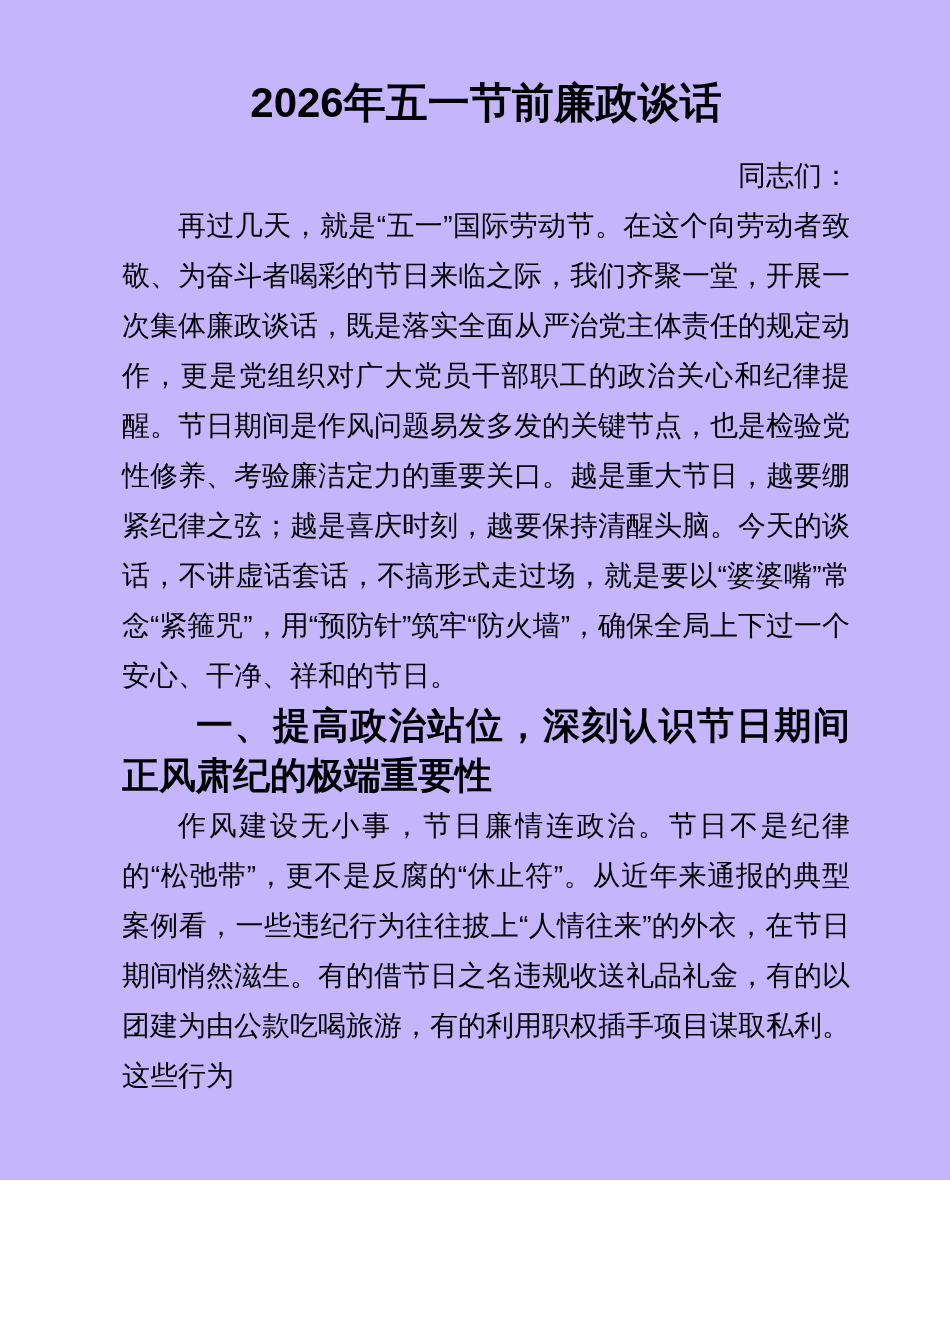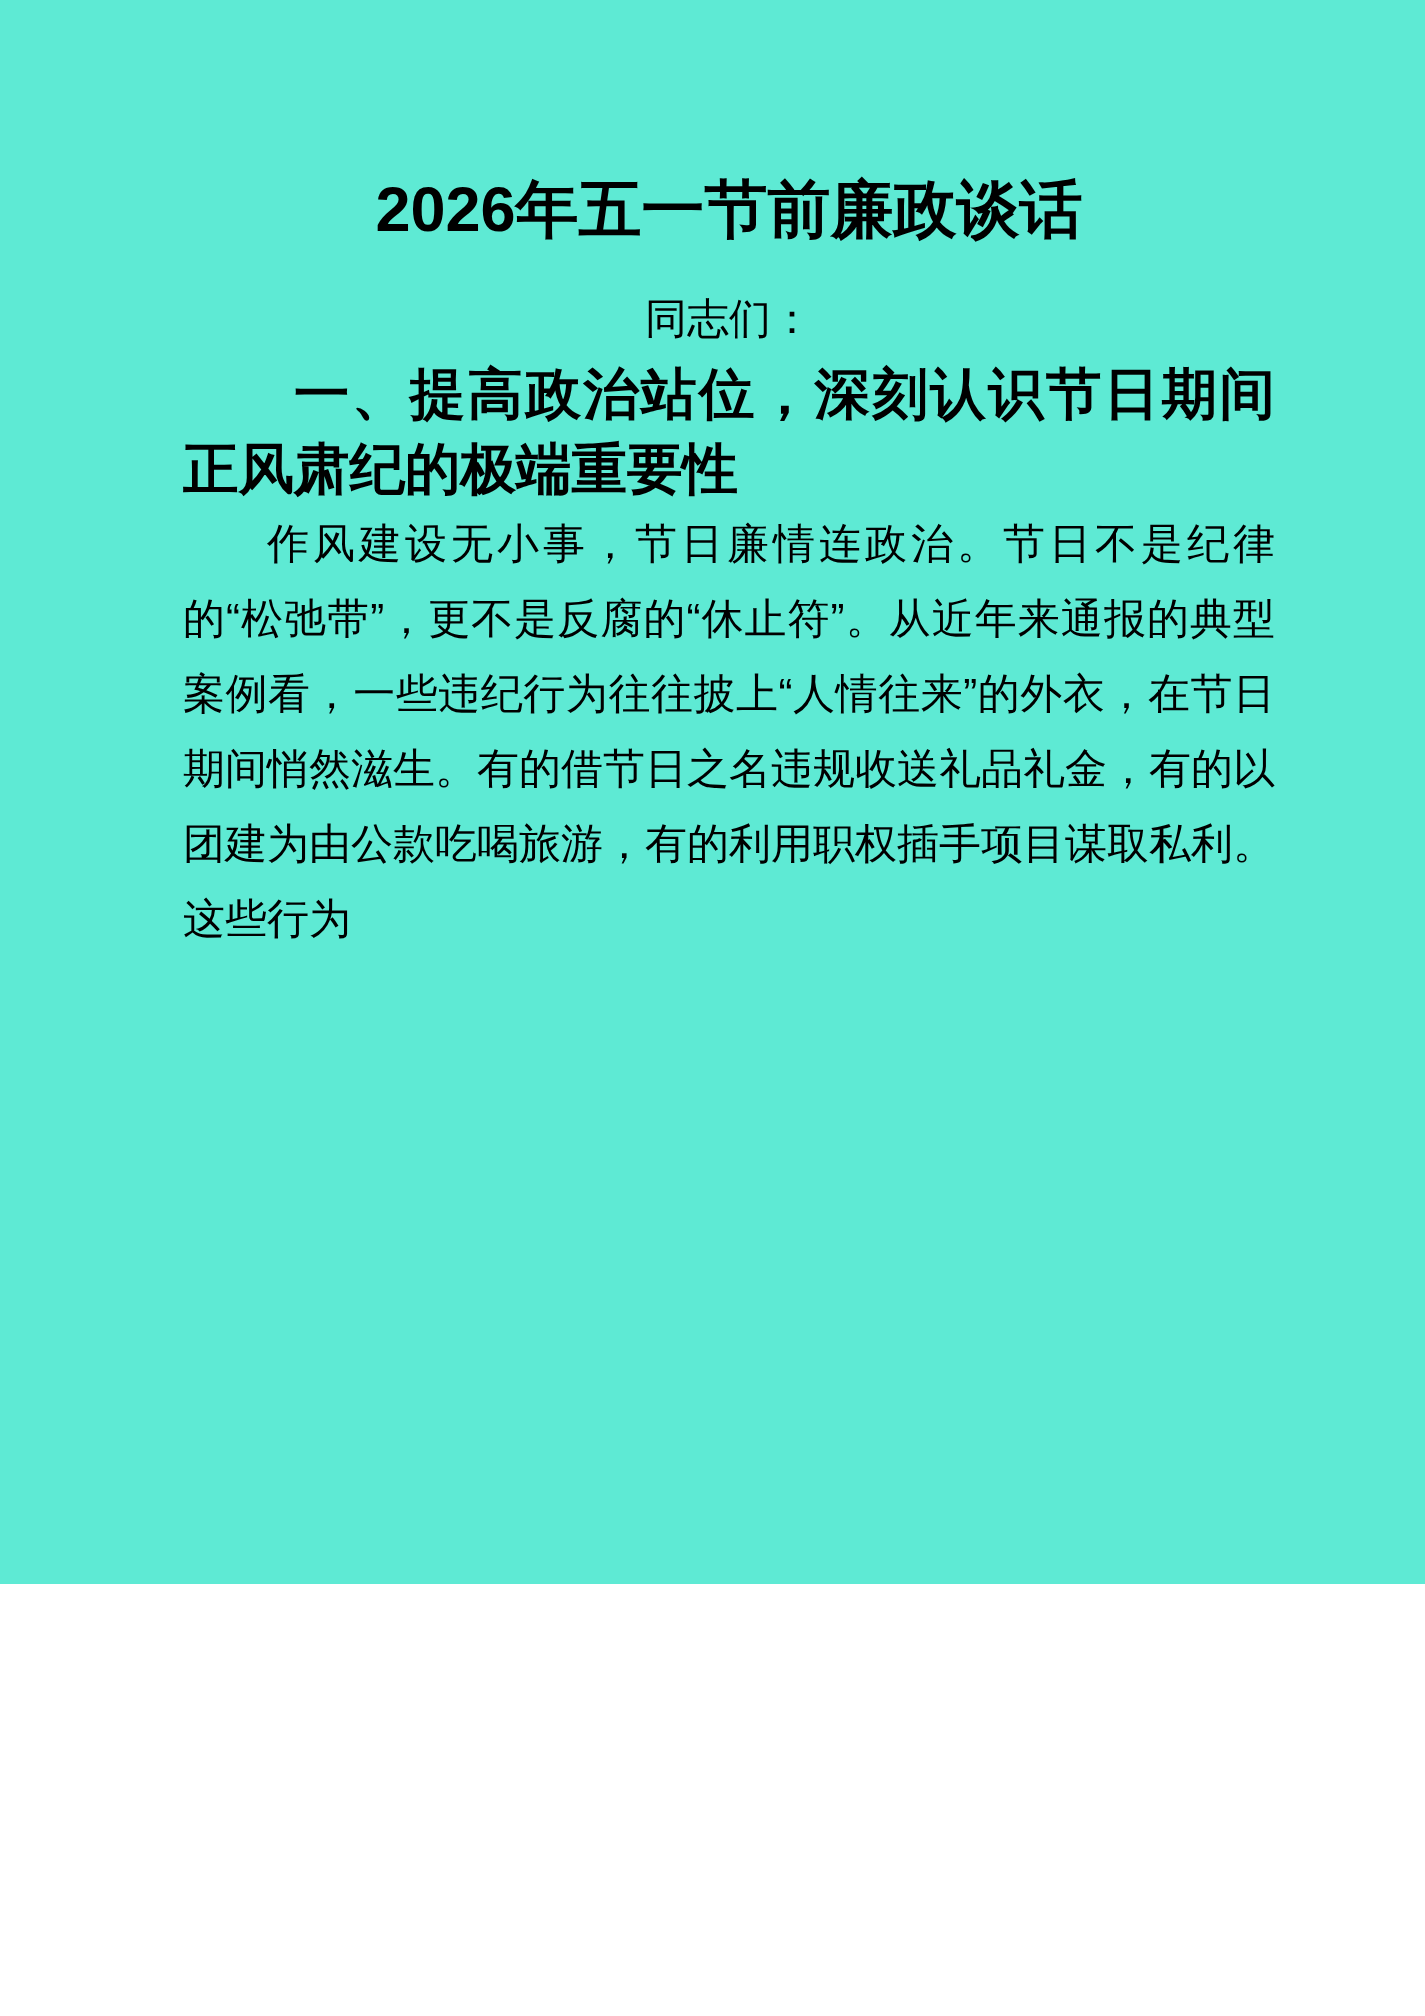--- a/index.html
+++ b/index.html
@@ -3,41 +3,41 @@
 <meta charset="utf-8">
 <style>
   html, body {
     margin: 0;
     padding: 0;
     background: #ffffff;
   }
   .page {
     position: relative;
     width: 950px;
-    height: 1056px;
+    height: 1180px;
     box-sizing: border-box;
-    background: #5eead4;
+    background: #c4b5fd;
     color: #000000;
     font-family: "Liberation Sans", "DejaVu Sans", sans-serif;
-    padding: 114px 100px 0 122px;
+    padding: 77px 100px 0 122px;
     overflow: hidden;
   }
   .doc-title {
     margin: 0;
     font-size: 42px;
     line-height: 52px;
     font-weight: bold;
     text-align: center;
     white-space: nowrap;
   }
   .salutation {
     margin: 22px 0 0 0;
     font-size: 28px;
     line-height: 50px;
-    text-align: center;
+    text-align: right;
   }
   .body-para {
     margin: 0;
     font-size: 28px;
     line-height: 50px;
     text-align: justify;
     text-indent: 2em;
   }
   .heading-para {
     margin: 0;
@@ -49,17 +49,18 @@
   }
 </style>
 </head>
 <body>
 
 <div class="page">
   <h1 class="doc-title">2026年五一节前廉政谈话</h1>
 
   <p class="salutation">同志们：</p>
 
+  <p class="body-para">再过几天，就是“五一”国际劳动节。在这个向劳动者致敬、为奋斗者喝彩的节日来临之际，我们齐聚一堂，开展一次集体廉政谈话，既是落实全面从严治党主体责任的规定动作，更是党组织对广大党员干部职工的政治关心和纪律提醒。节日期间是作风问题易发多发的关键节点，也是检验党性修养、考验廉洁定力的重要关口。越是重大节日，越要绷紧纪律之弦；越是喜庆时刻，越要保持清醒头脑。今天的谈话，不讲虚话套话，不搞形式走过场，就是要以“婆婆嘴”常念“紧箍咒”，用“预防针”筑牢“防火墙”，确保全局上下过一个安心、干净、祥和的节日。</p>
 
   <p class="heading-para">一、提高政治站位，深刻认识节日期间正风肃纪的极端重要性</p>
 
   <p class="body-para">作风建设无小事，节日廉情连政治。节日不是纪律的“松弛带”，更不是反腐的“休止符”。从近年来通报的典型案例看，一些违纪行为往往披上“人情往来”的外衣，在节日期间悄然滋生。有的借节日之名违规收送礼品礼金，有的以团建为由公款吃喝旅游，有的利用职权插手项目谋取私利。这些行为</p>
 </div>
 
 </body></html>

